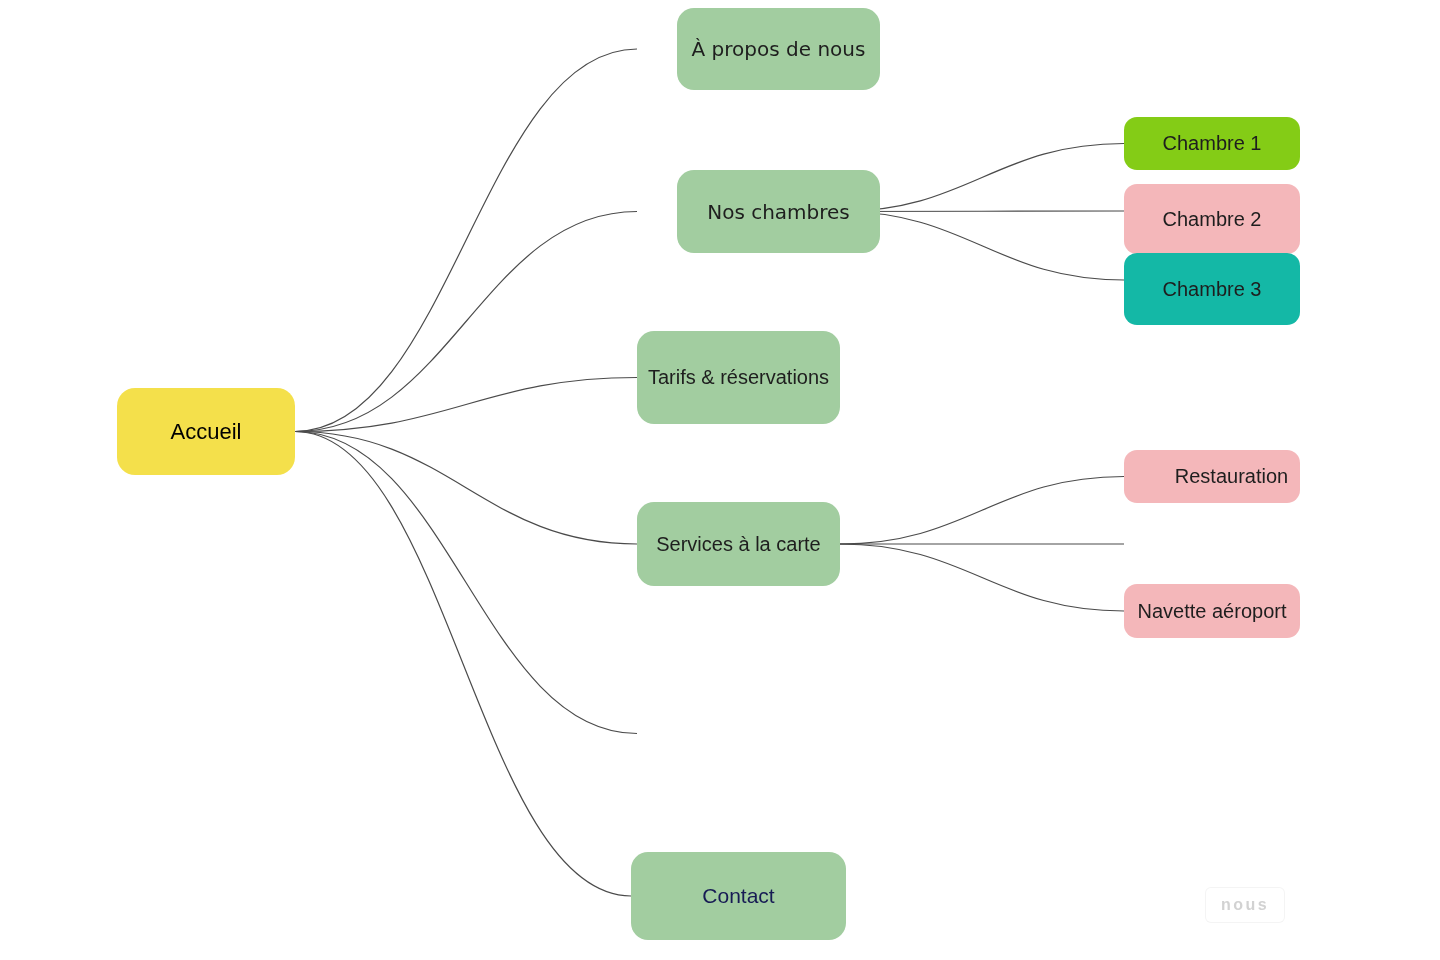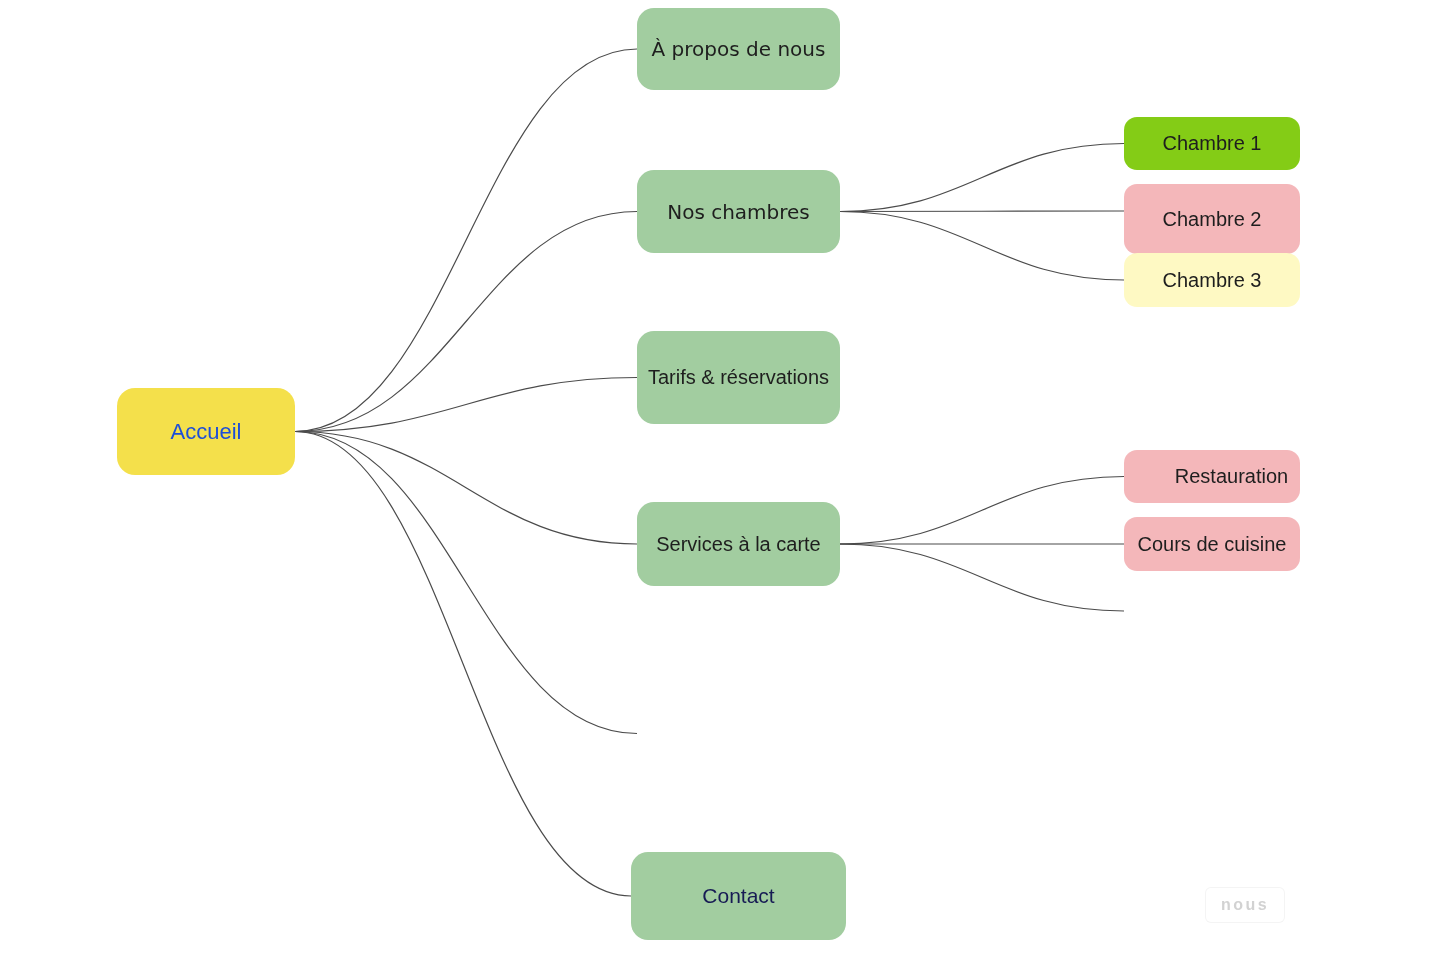--- a/index.html
+++ b/index.html
@@ -23,20 +23,21 @@
     display: flex;
     align-items: center;
     justify-content: center;
     white-space: nowrap;
     box-sizing: border-box;
     text-align: center;
     cursor: default;
   }
   .font-alt {
     font-family: "DejaVu Sans", sans-serif;
+    margin-left: 40px;
   }
   #watermark {
     position: absolute;
     z-index: 2;
     left: 1206px; top: 888px;
     width: 78px; height: 34px;
     background: #ffffff;
     border-radius: 5px;
     box-shadow: 0 0 0 1px #f4f4f4;
     display: flex;
@@ -62,21 +63,21 @@
       <path d="M 840 211.5 C 967.8 211.5, 996.2 211, 1124 211" fill="none" stroke="#4b4b4b" stroke-width="1.2"></path>
       <path d="M 840 211.5 C 967.8 211.5, 996.2 280, 1124 280" fill="none" stroke="#4b4b4b" stroke-width="1.2"></path>
       <path d="M 840 544 C 967.8 544, 996.2 476.5, 1124 476.5" fill="none" stroke="#4b4b4b" stroke-width="1.2"></path>
       <path d="M 840 544 C 967.8 544, 996.2 544, 1124 544" fill="none" stroke="#4b4b4b" stroke-width="1.2"></path>
       <path d="M 840 544 C 967.8 544, 996.2 611, 1124 611" fill="none" stroke="#4b4b4b" stroke-width="1.2"></path>
     </svg>
 
   <div id="watermark" style="color: rgb(210, 210, 210);">
     <span>nous</span>
   </div>
-<div class="node" style="left: 117px; top: 388px; width: 178px; height: 87px; border-radius: 18px; font-size: 22px; background: rgb(244, 224, 75); color: #1d4ed8;">
+<div class="node" style="left: 117px; top: 388px; width: 178px; height: 87px; border-radius: 18px; font-size: 22px; background: rgb(244, 224, 75); color: #000000;">
       <span>Accueil</span>
     </div>
     <div class="node font-alt" style="left: 637px; top: 8px; width: 203px; height: 82px; border-radius: 17px; font-size: 20px; background: rgb(162, 205, 160); color: rgb(30, 30, 30);">
       <span>À propos de nous</span>
     </div>
     <div class="node" style="left: 637px; top: 331px; width: 203px; height: 93px; border-radius: 17px; font-size: 20px; background: rgb(162, 205, 160); color: rgb(30, 30, 30);">
       <span>Tarifs &amp; réservations</span>
     </div>
     <div class="node font-alt" style="left: 637px; top: 170px; width: 203px; height: 83px; border-radius: 17px; font-size: 20px; background: rgb(162, 205, 160); color: rgb(30, 30, 30);">
       <span>Nos chambres</span>
@@ -86,22 +87,22 @@
     </div>
     <div class="node" style="left: 631px; top: 852px; width: 215px; height: 88px; border-radius: 17px; font-size: 21px; background: rgb(162, 205, 160); color: rgb(23, 27, 84);">
       <span>Contact</span>
     </div>
     <div class="node" style="left: 1124px; top: 117px; width: 176px; height: 53px; border-radius: 13px; font-size: 20px; background: #84cc16; color: rgb(30, 30, 30);">
       <span>Chambre 1</span>
     </div>
     <div class="node" style="left: 1124px; top: 184px; width: 176px; height: 70px; border-radius: 13px; font-size: 20px; background: rgb(244, 183, 186); color: rgb(30, 30, 30);">
       <span>Chambre 2</span>
     </div>
-    <div class="node" style="left: 1124px; top: 253px; width: 176px; height: 54px; border-radius: 13px; font-size: 20px; background: #fef9c3; color: rgb(30, 30, 30);">
+    <div class="node" style="left: 1124px; top: 253px; width: 176px; height: 72px; border-radius: 13px; font-size: 20px; background: #14b8a6; color: rgb(30, 30, 30);">
       <span>Chambre 3</span>
     </div>
     <div class="node" style="left: 1124px; top: 450px; width: 176px; height: 53px; border-radius: 13px; font-size: 20px; background: rgb(244, 183, 186); color: rgb(30, 30, 30); padding-left: 39px;">
       <span>Restauration</span>
     </div>
-    <div class="node" style="left: 1124px; top: 517px; width: 176px; height: 54px; border-radius: 13px; font-size: 20px; background: rgb(244, 183, 186); color: rgb(30, 30, 30);">
-      <span>Cours de cuisine</span>
+    <div class="node" style="left: 1124px; top: 584px; width: 176px; height: 54px; border-radius: 13px; font-size: 20px; background: rgb(244, 183, 186); color: rgb(30, 30, 30);">
+      <span>Navette aéroport</span>
     </div>
   </div>
 
 </body></html>

